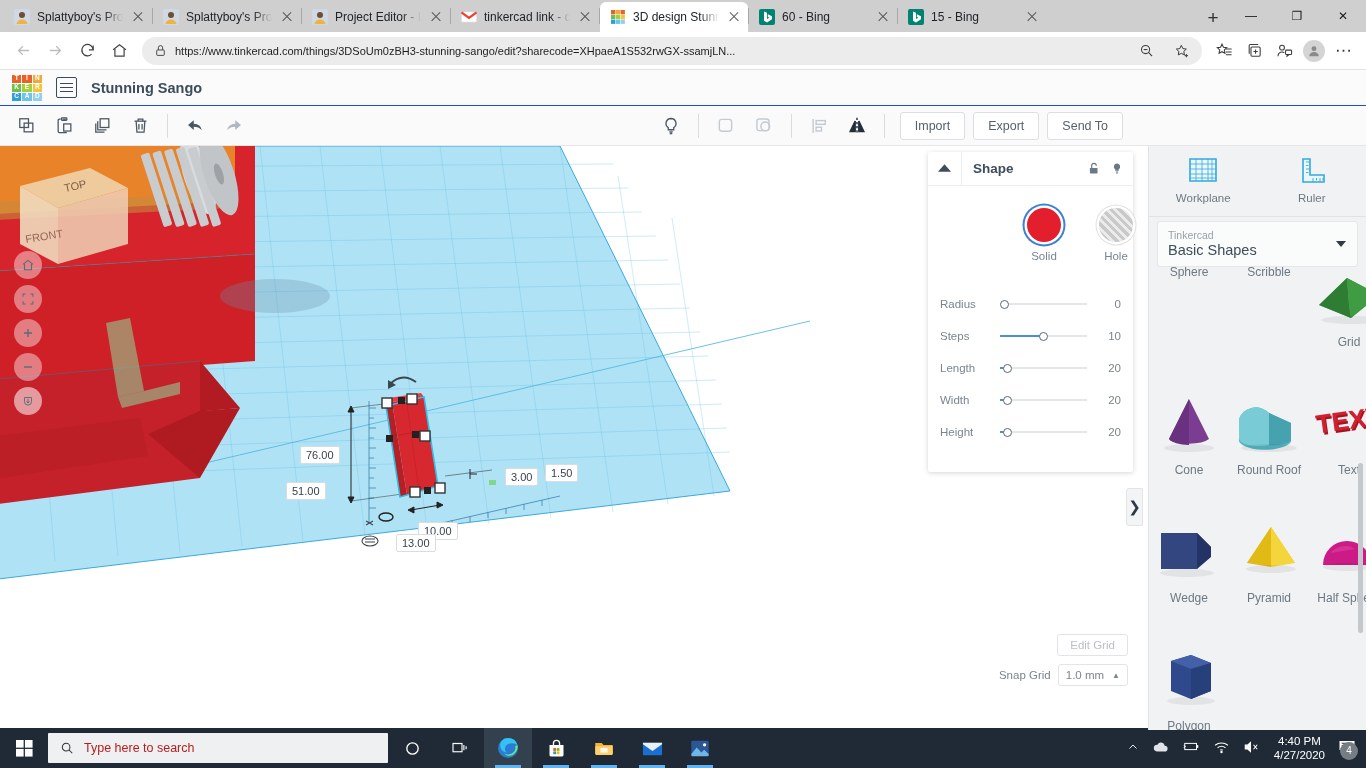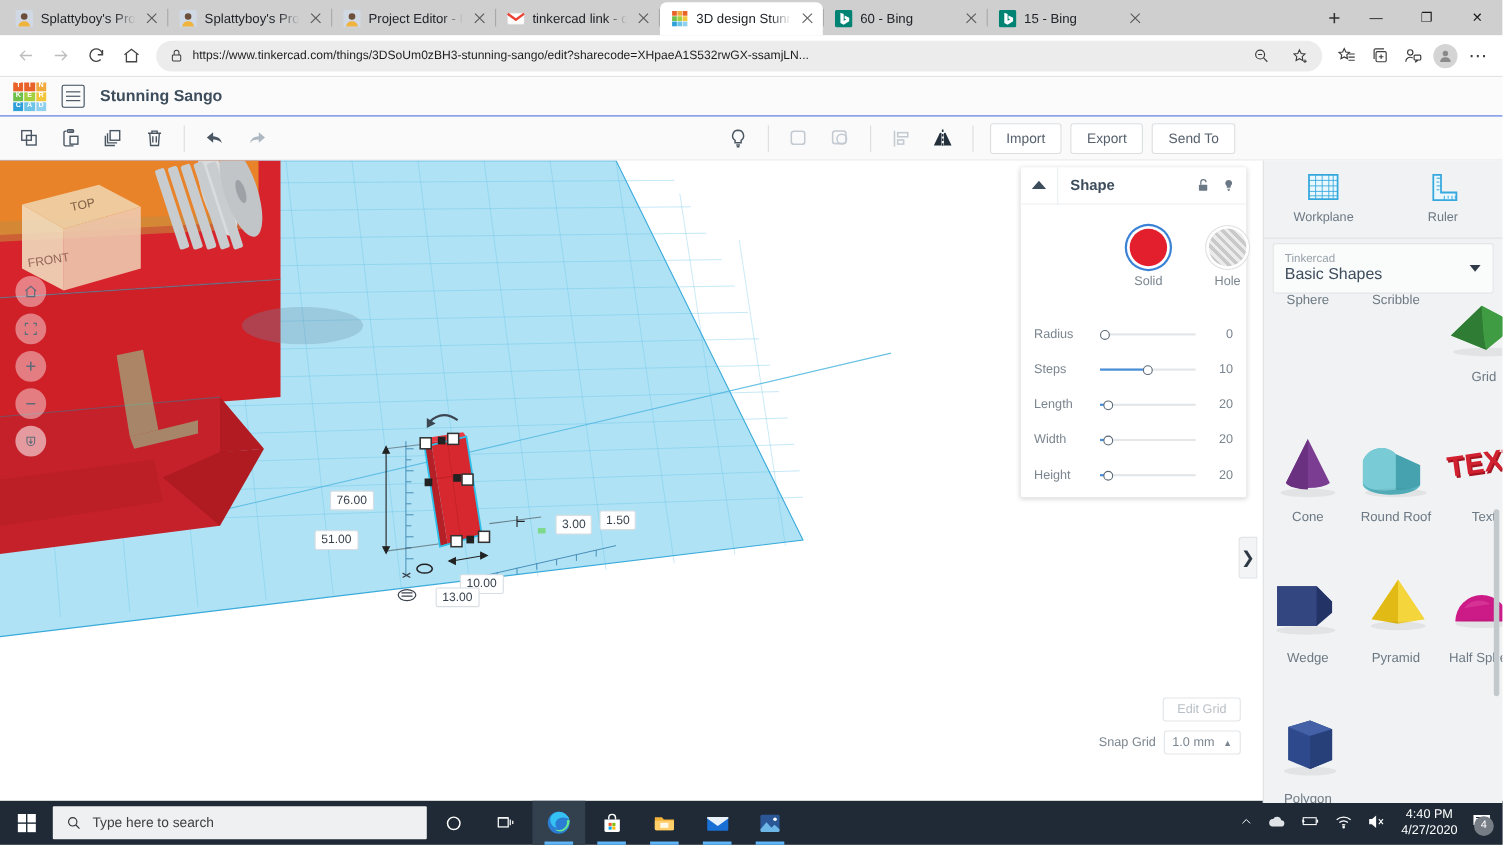--- a/index.html
+++ b/index.html
@@ -158,21 +158,21 @@
   .swatch-wrap { display: flex; flex-direction: column; align-items: center; gap: 8px; }
   .swatch {
     width: 34px; height: 34px; border-radius: 50%;
   }
   .swatch.solid { background: #e31e2d; box-shadow: 0 0 0 2.5px #fff, 0 0 0 4.5px #3b82d6; }
   .swatch.hole {
     background: repeating-linear-gradient(45deg,#c9c9c9 0 3px,#ebebeb 3px 6px);
     box-shadow: 0 0 0 2.5px #fff, 0 0 0 3.5px #e0e0e0;
   }
   .swatch-label { font-size: 11.5px; color: #7a858f; }
-  .sliders { padding: 14px 12px 4px; }
+  .sliders { padding: 14px 12px 24px; }
   .slider-row { display: flex; align-items: center; height: 32px; }
   .sl-name { width: 60px; font-size: 11.5px; color: #7a858f; }
   .sl-track { flex: 1; height: 14px; position: relative; display: flex; align-items: center; }
   .sl-track .rail { position: absolute; left: 0; right: 6px; height: 2px; background: #e4e7ea; }
   .sl-track .fill { position: absolute; left: 0; height: 2px; background: #4a90d9; }
   .sl-knob {
     position: absolute; width: 9px; height: 9px; border-radius: 50%;
     background: #fff; border: 1.4px solid #5c6a77;
   }
   .sl-val { width: 28px; text-align: right; font-size: 11.5px; color: #7a858f; }
@@ -237,21 +237,21 @@
   .hr-line { height: 1px; background: #e0e2e4; margin: 6px 0 0; }
 
   
   #taskbar {
     position: absolute; left: 0; bottom: 0; width: 1366px; height: 40px;
     background: #1f2a36; display: flex; align-items: center; color: #fff;
   }
   #start-btn { width: 48px; height: 40px; display: flex; align-items: center; justify-content: center; }
   #tb-search {
     width: 340px; height: 30px; background: #eff0f1; border-radius: 1px;
-    display: flex; align-items: center; gap: 10px; padding: 0 12px; color: #404040;
+    display: flex; align-items: center; gap: 10px; padding: 0 12px; color: #b91c1c;
   }
   #tb-search span { font-size: 12.5px; }
   .tb-app { width: 48px; height: 40px; display: flex; align-items: center; justify-content: center; position: relative; }
   .tb-app.active { background: #33404d; }
   .tb-app.active::after, .tb-app.running::after {
     content: ""; position: absolute; bottom: 0; left: 11px; width: 26px; height: 3px; background: #5fb4f5;
   }
   #tray { margin-left: auto; display: flex; align-items: center; gap: 13px; padding-right: 10px; }
   #clock { font-size: 11.5px; line-height: 14px; text-align: center; }
   #notif-badge {

